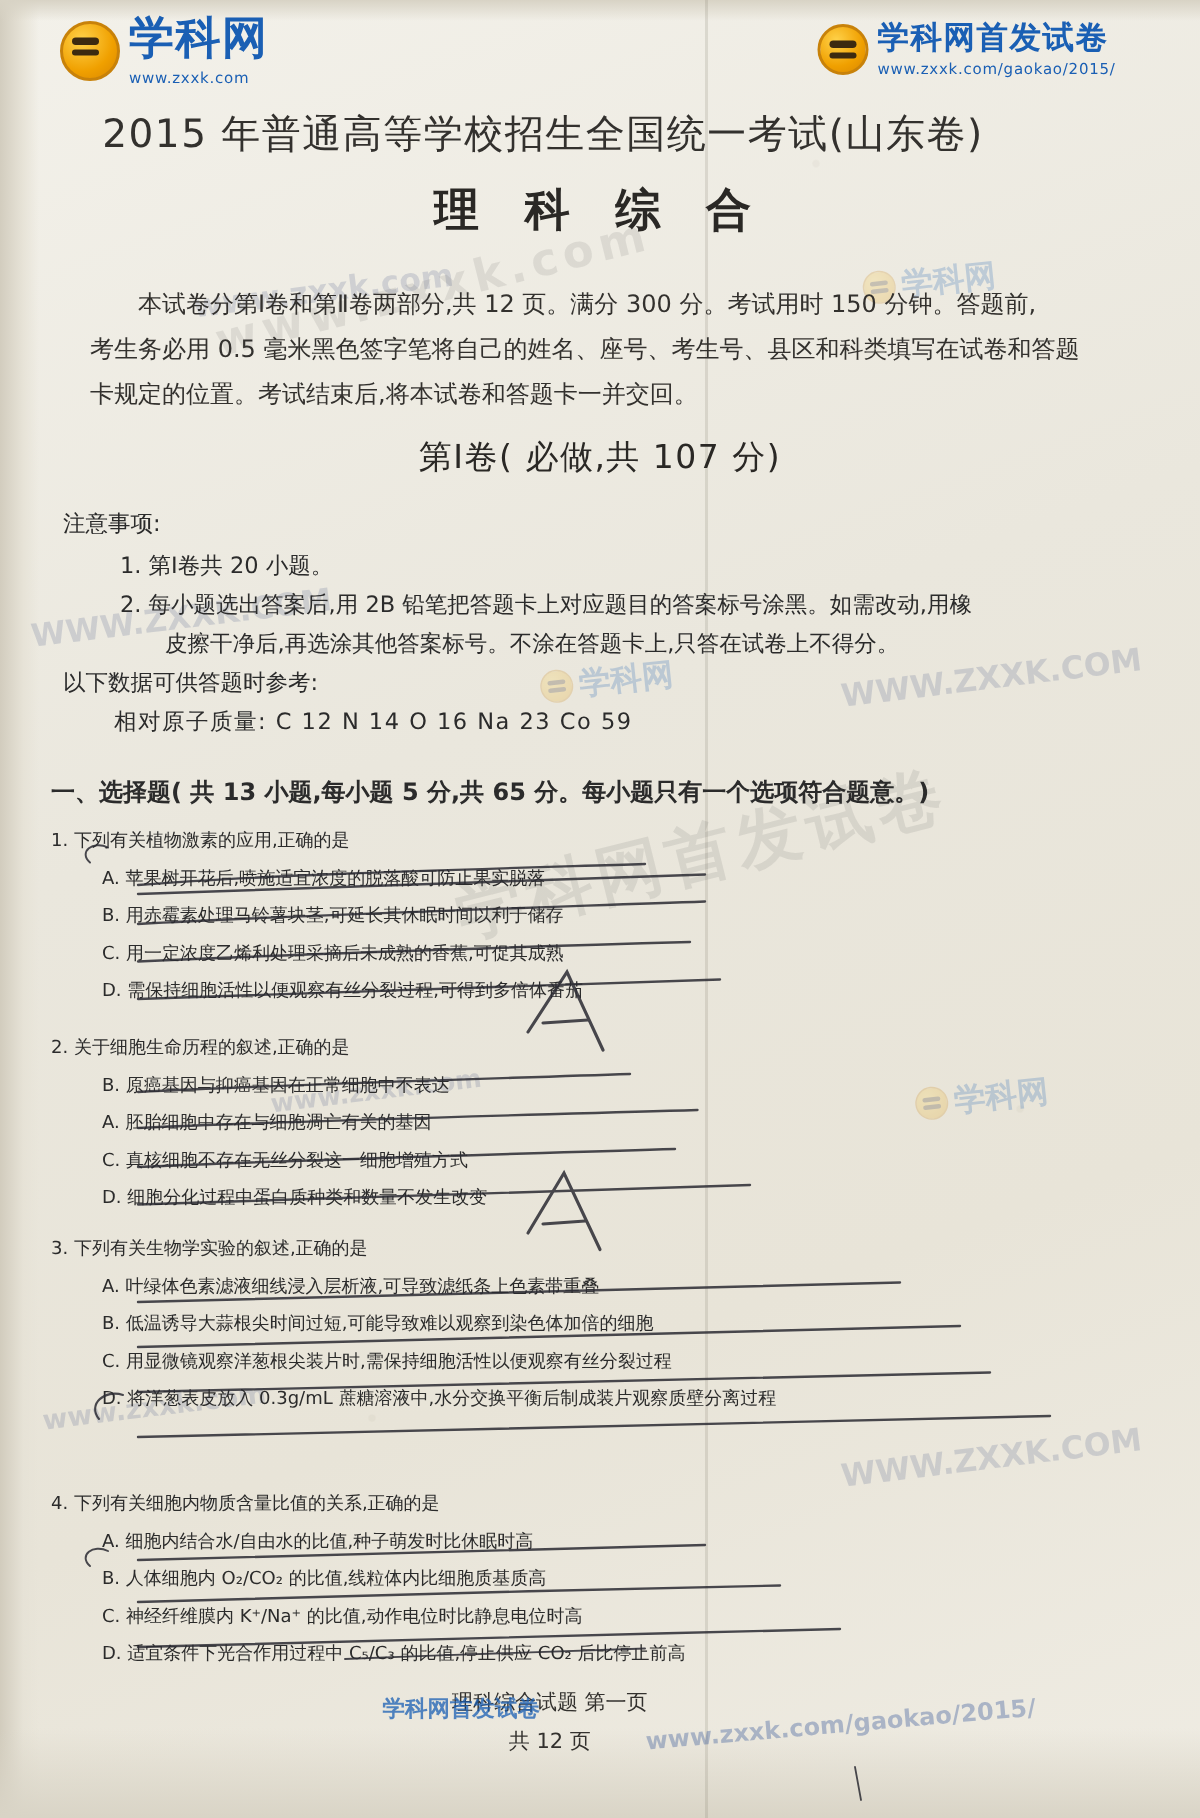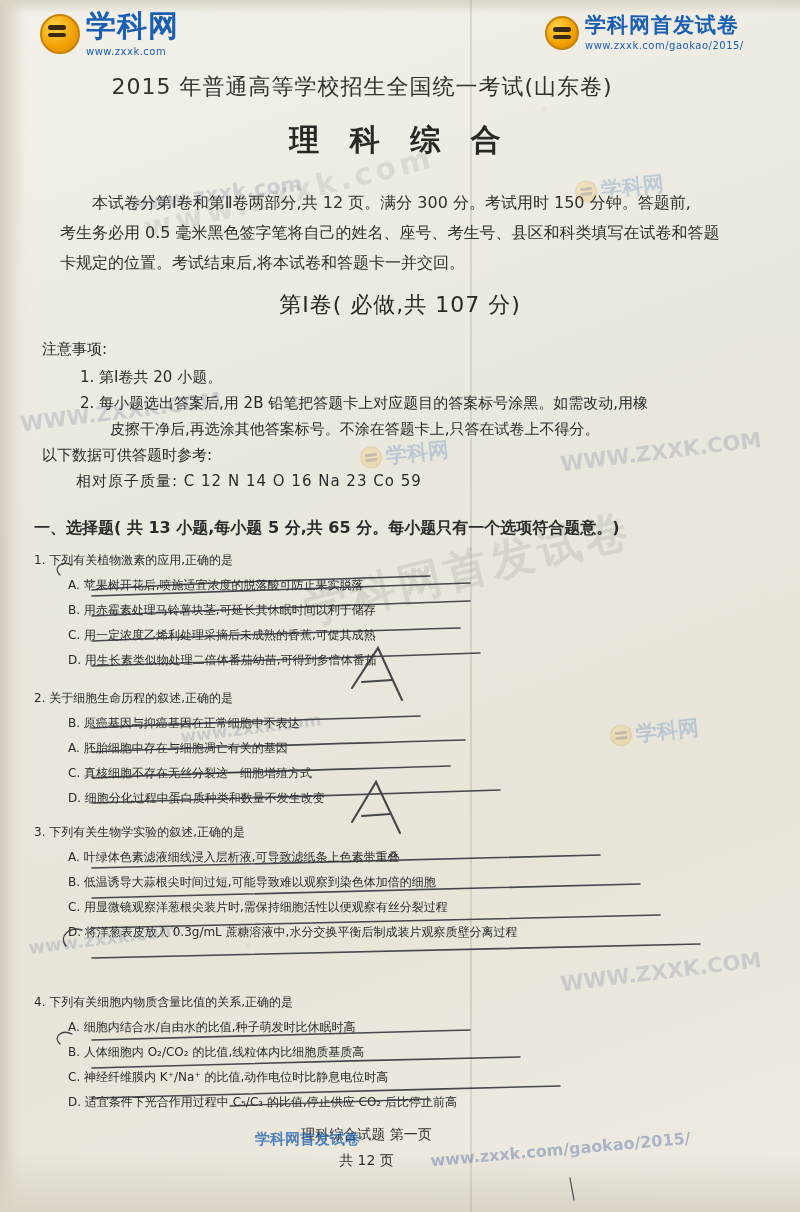--- a/index.html
+++ b/index.html
@@ -48,21 +48,21 @@
   .wm-url{font-size:21px;}
 
   
   .wm-diag{
     position:absolute;font-size:44px;font-weight:bold;color:rgba(90,90,95,.13);
     transform:rotate(-14deg);white-space:nowrap;pointer-events:none;letter-spacing:4px;
   }
 
   
   .content{position:absolute;left:0;top:0;width:800px;height:1212px;}
-  .title1{position:absolute;left:0;width:724px;top:72px;font-size:22px;letter-spacing:1px;color:#33312e;text-align:center;}
+  .title1{position:absolute;left:0;width:724px;top:72px;font-size:26px;letter-spacing:1px;color:#33312e;text-align:center;}
   .title2{position:absolute;left:0;width:800px;top:120px;font-size:30px;font-weight:bold;letter-spacing:10px;color:#2a2825;text-align:center;}
 
   .para{position:absolute;font-size:16px;line-height:30px;color:#33312e;text-align:justify;}
   #intro{left:60px;top:188px;width:700px;}
   #intro .ln{display:block;}
 
   .sec1{position:absolute;left:0;width:800px;top:290px;font-size:22px;text-align:center;letter-spacing:1px;color:#2a2825;}
 
   #notice-title{position:absolute;left:42px;top:340px;font-size:15px;}
   #notice{position:absolute;left:58px;top:364px;width:716px;font-size:15px;line-height:26px;}
@@ -172,21 +172,21 @@
     <div id="ref-title">以下数据可供答题时参考:</div>
     <div id="ref-line">相对原子质量: C 12    N 14    O 16    Na 23    Co 59</div>
 
     <div id="part1-title">一、选择题( 共 13 小题,每小题 5 分,共 65 分。每小题只有一个选项符合题意。)</div>
 
     <div class="q" id="q1">
       <span class="stem">1. 下列有关植物激素的应用,正确的是</span>
       <span class="opt">A. 苹果树开花后,喷施适宜浓度的脱落酸可防止果实脱落</span>
       <span class="opt">B. 用赤霉素处理马铃薯块茎,可延长其休眠时间以利于储存</span>
       <span class="opt">C. 用一定浓度乙烯利处理采摘后未成熟的香蕉,可促其成熟</span>
-      <span class="opt">D. 用生长素类似物处理二倍体番茄幼苗,可得到多倍体番茄</span>
+      <span class="opt">D. 需保持细胞活性以便观察有丝分裂过程,可得到多倍体番茄</span>
     </div>
 
     <div class="q" id="q2">
       <span class="stem">2. 关于细胞生命历程的叙述,正确的是</span>
       <span class="opt">B. 原癌基因与抑癌基因在正常细胞中不表达</span>
       <span class="opt">A. 胚胎细胞中存在与细胞凋亡有关的基因</span>
       <span class="opt">C. 真核细胞不存在无丝分裂这一细胞增殖方式</span>
       <span class="opt">D. 细胞分化过程中蛋白质种类和数量不发生改变</span>
     </div>
 

